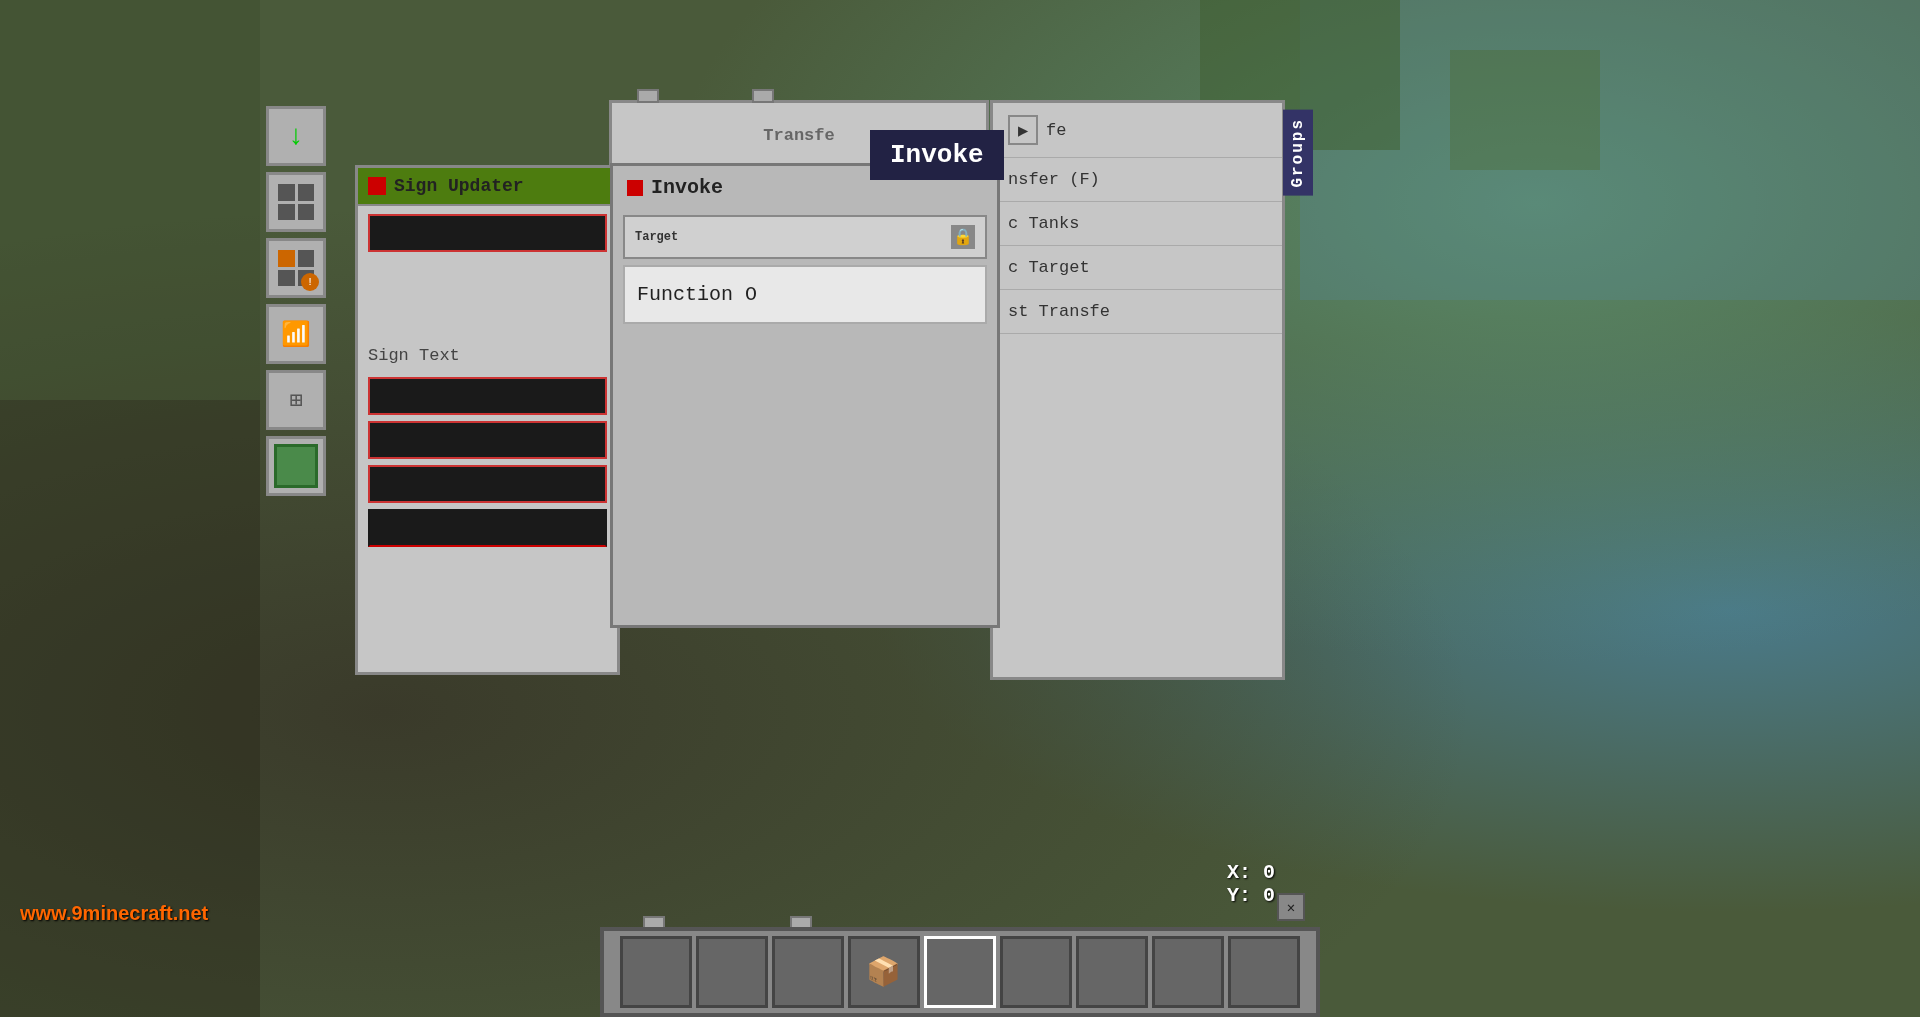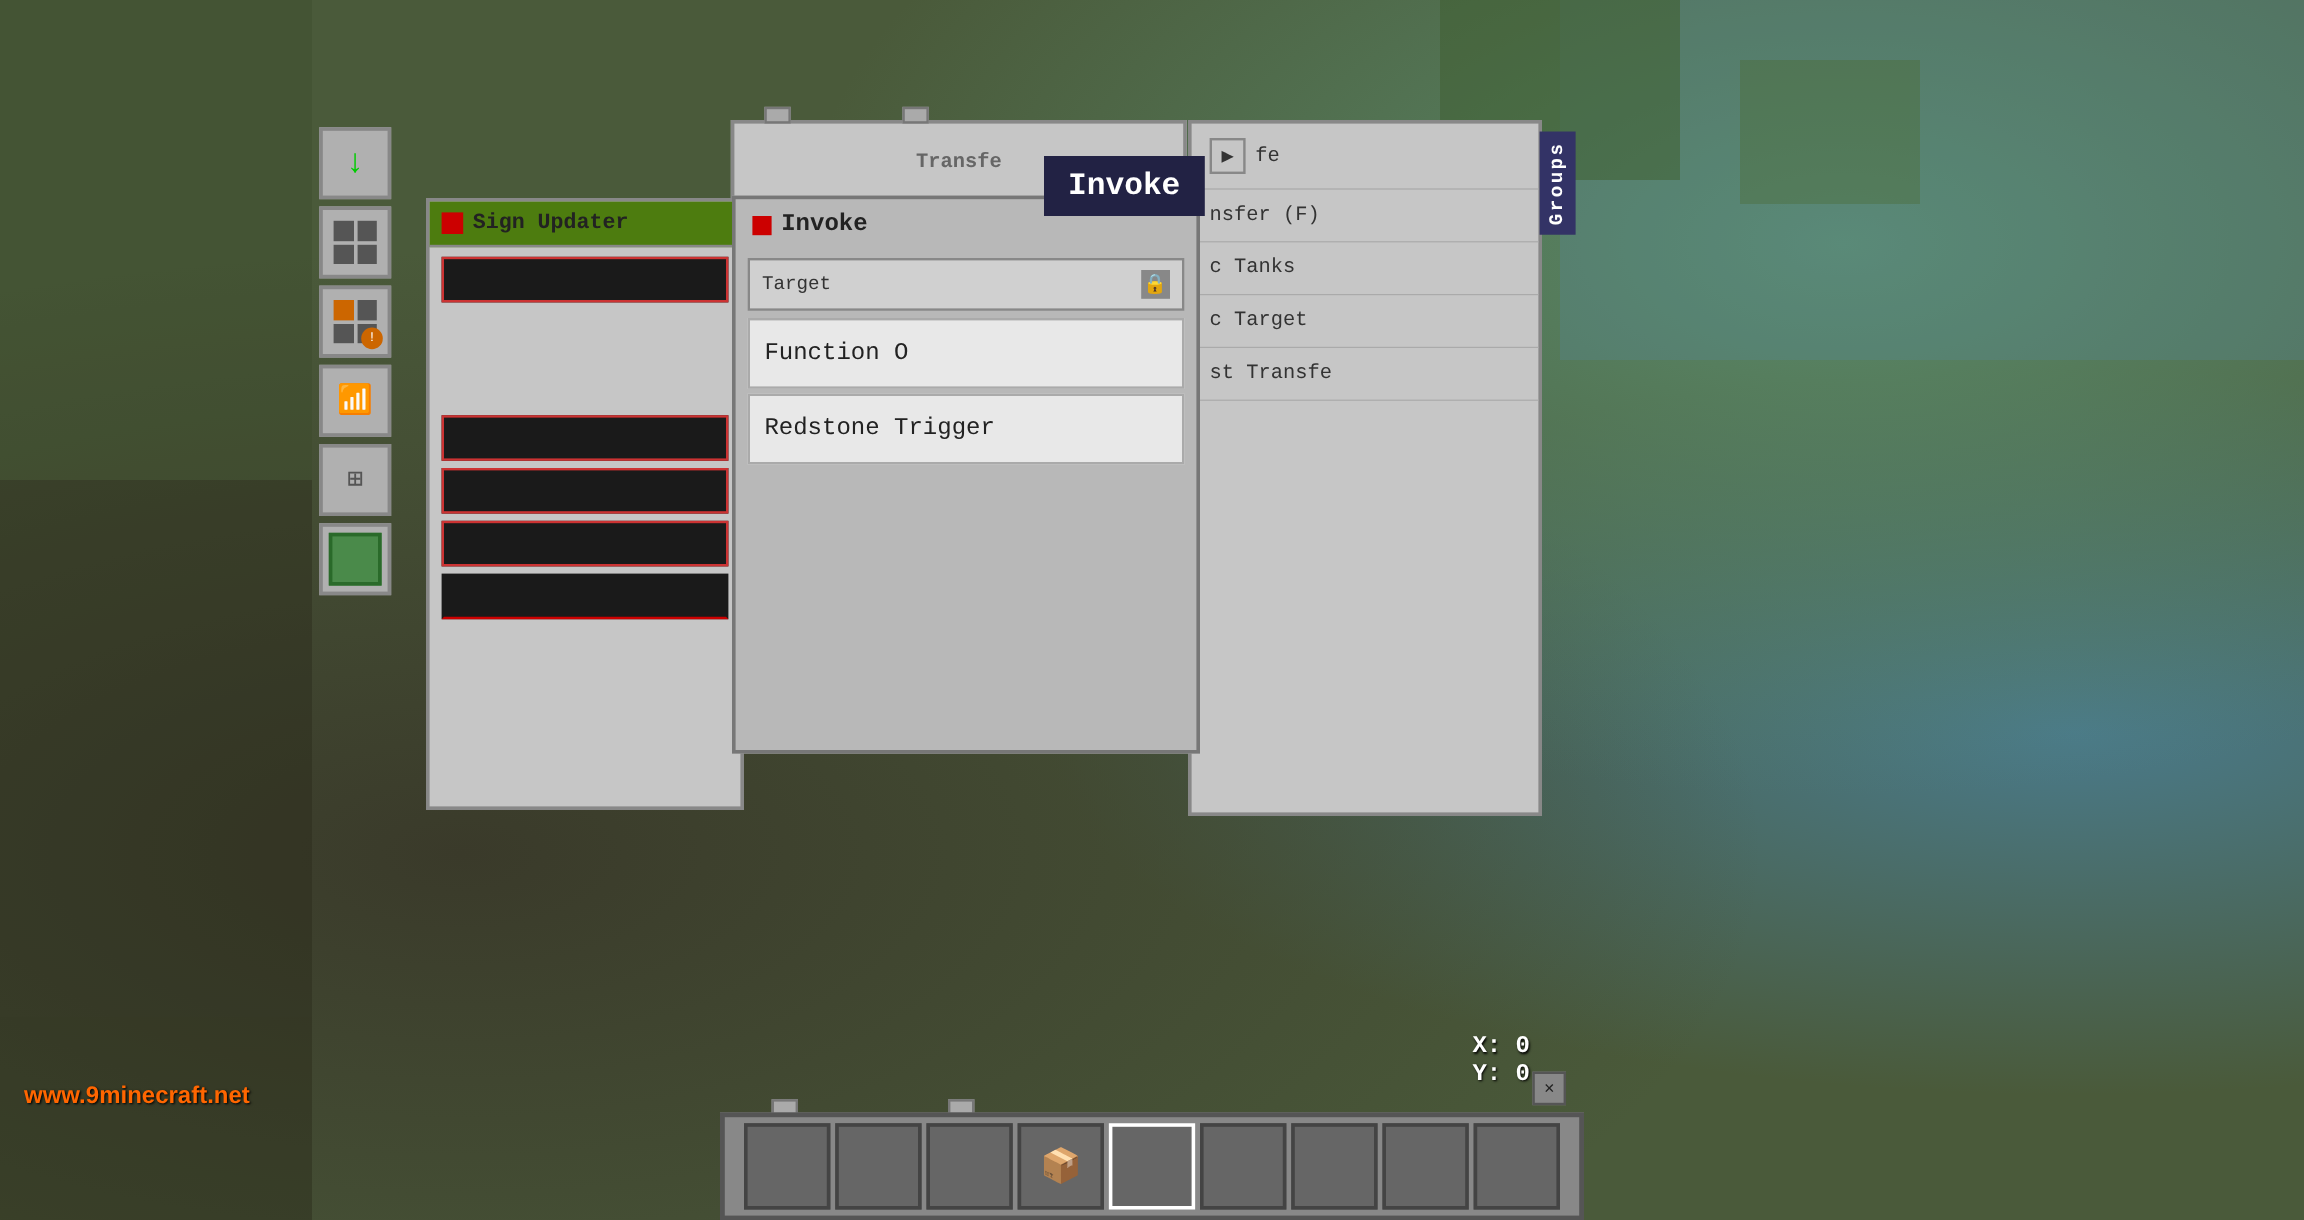--- a/index.html
+++ b/index.html
@@ -221,23 +221,23 @@
       background: #d0d0d0;
       border: 2px solid #888;
       display: flex;
       align-items: center;
       justify-content: space-between;
       padding: 0 10px;
       cursor: pointer;
     }
 
     .target-dropdown-label {
-      font-size: 16px;
+      font-size: 12px;
       color: #333;
-      font-weight: normal;
+      font-weight: bold;
     }
 
     .target-lock-icon {
       width: 24px;
       height: 24px;
       background: #888;
       display: flex;
       align-items: center;
       justify-content: center;
       color: #555;
@@ -415,20 +415,21 @@
 <div class="sign-panel">
   <div class="sign-panel-header">
     <span class="error-indicator"></span>
     <span>Sign Updater</span>
   </div>
 
   <div class="sign-input-field"></div>
 
   <div style="height:80px"></div>
 
+  <div class="sign-text-label">Sign Text</div>
 
   <div class="sign-text-field"></div>
   <div class="sign-text-field"></div>
   <div class="sign-text-field"></div>
   <div class="sign-text-field" style="border-bottom:2px solid #cc0000;border-top:2px solid transparent;border-left:2px solid transparent;border-right:2px solid transparent;background:#1a1a1a;margin:6px 10px;height:38px"></div>
 </div>
 
 <div class="invoke-tooltip">
   <span>Invoke</span>
 </div>
@@ -443,23 +444,20 @@
 
   <div class="target-dropdown">
     <span class="target-dropdown-label">Target</span>
     <div class="target-lock-icon">🔒</div>
   </div>
 
   <div class="dropdown-option">
     <span>Function O</span>
   </div>
 
-  <div class="dropdown-option">
-    <span>Redstone Trigger</span>
-  </div>
 </div>
 
 <div class="right-panel">
 
   <div class="right-panel-item">
     <div class="play-btn">▶</div>
     <span>fe</span>
   </div>
 
   <div class="right-panel-item">

